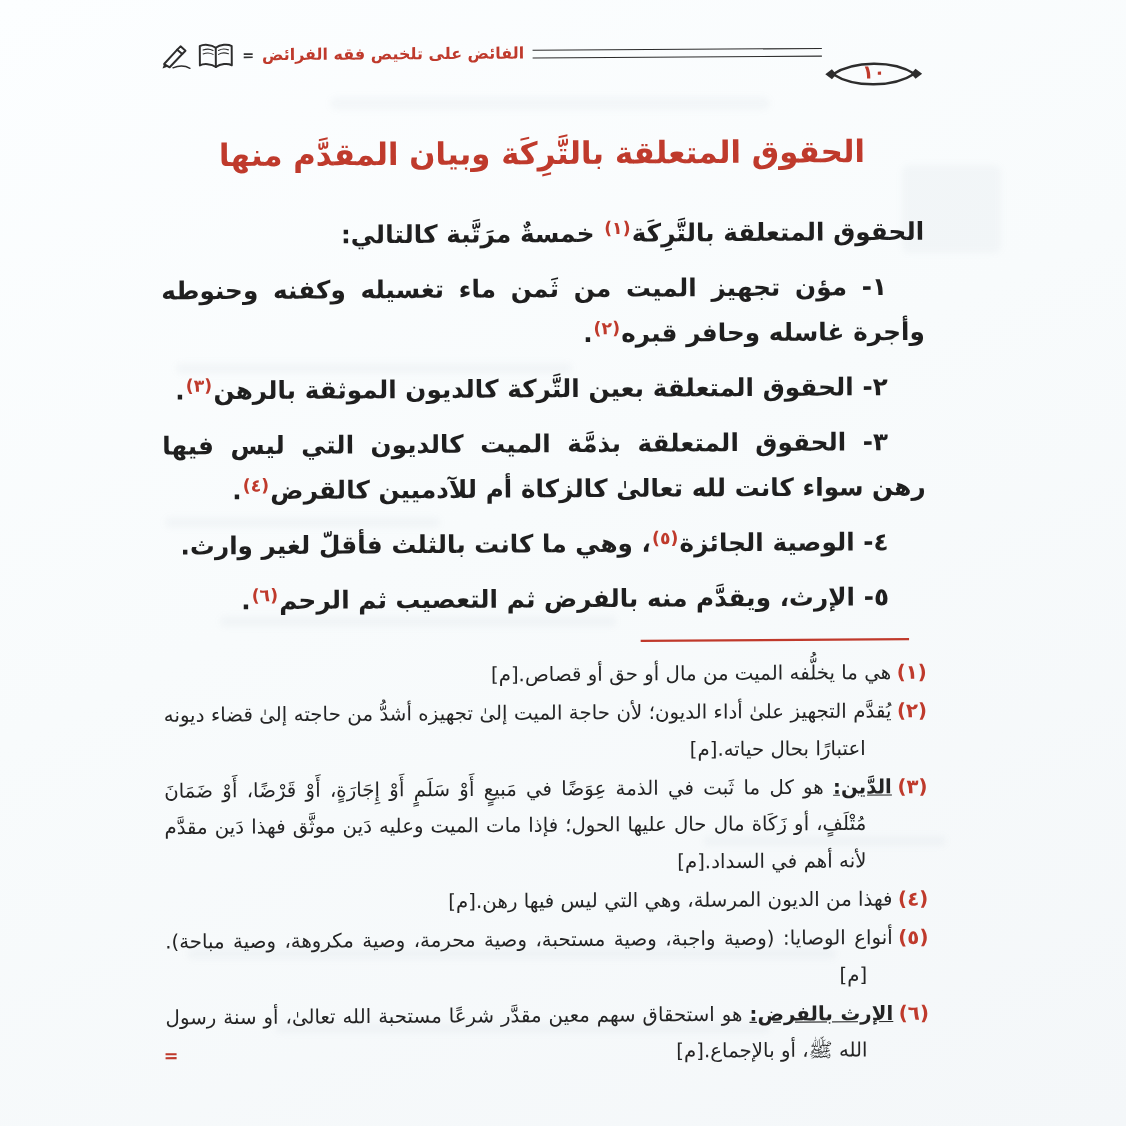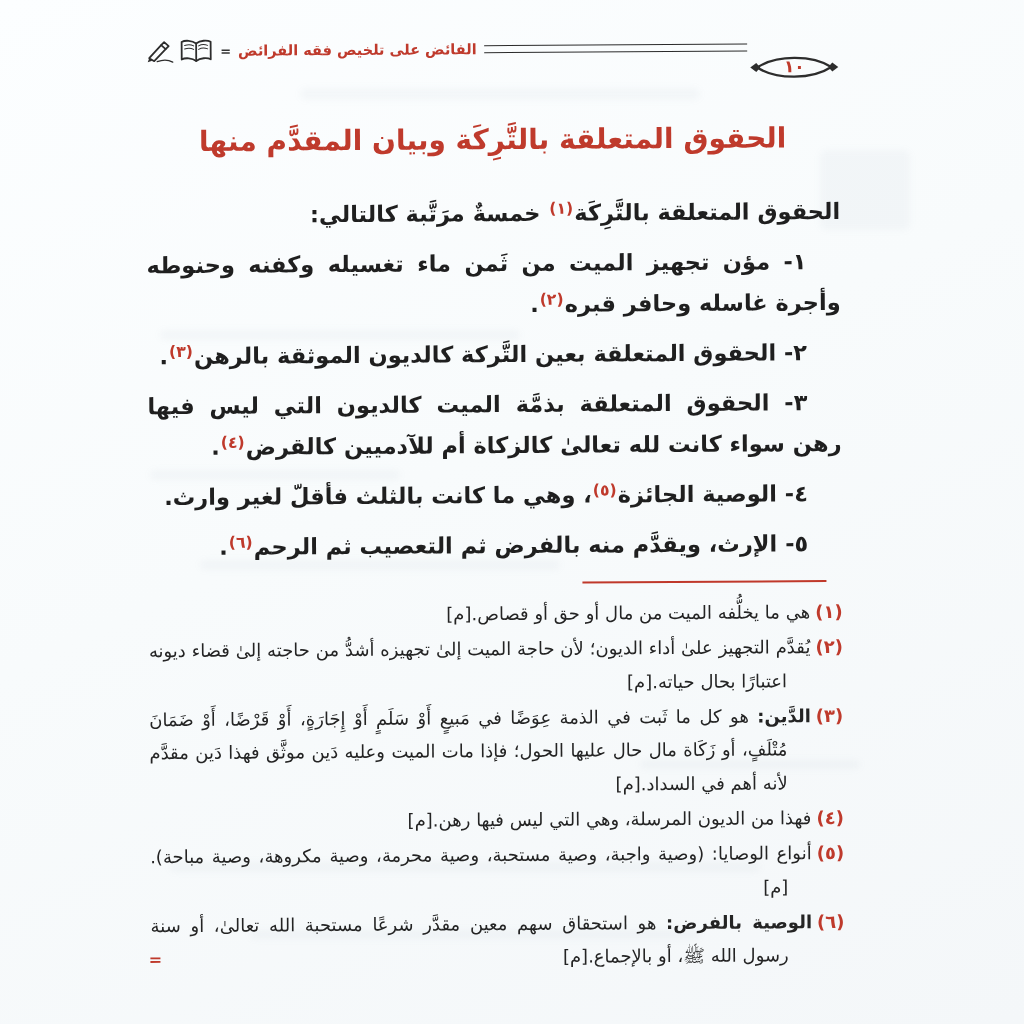--- a/index.html
+++ b/index.html
@@ -42,21 +42,21 @@
   .body{margin-top:34px;font-weight:bold;font-size:22.5px;line-height:1.85;color:#1f1f1f;text-align:justify;}
   .body p{margin:0 0 8px;}
   p.intro{text-indent:0;}
   p.item{text-indent:34px;}
   .mk{color:#bf3a2c;font-size:.70em;vertical-align:7px;font-weight:bold;margin:0 1px;}
   
   .fn-sep{width:244px;border-top:2.6px solid #c0392b;margin:16px 16px 13px 0;}
   .footnotes{font-size:18px;line-height:1.85;color:#242424;text-align:justify;}
   .fn{margin:0 0 2px;padding-right:56px;text-indent:-56px;}
   .fnmk{color:#bf3a2c;font-weight:bold;margin-left:5px;}
-  .fnlead{font-weight:bold;}
+  .fnlead{font-weight:bold;text-decoration:underline;}
   .foot-eq{
     position:absolute;left:146px;top:948px;
     color:#bf3a2c;font-weight:bold;font-size:16px;
   }
   svg .ink{stroke:#2d2d2d;fill:none;stroke-width:1.8;stroke-linejoin:round;stroke-linecap:round;}
 </style>
 </head>
 <body>
 
 <div class="page">
@@ -121,19 +121,19 @@
     </div>
 
     <div class="fn-sep"></div>
 
     <div class="footnotes">
       <p class="fn"><span class="fnmk">(١)</span><span class="fnlead"></span><span>هي ما يخلُّفه الميت من مال أو حق أو قصاص.[م]</span></p>
       <p class="fn"><span class="fnmk">(٢)</span><span class="fnlead"></span><span>يُقدَّم التجهيز علىٰ أداء الديون؛ لأن حاجة الميت إلىٰ تجهيزه أشدُّ من حاجته إلىٰ قضاء ديونه اعتبارًا بحال حياته.[م]</span></p>
       <p class="fn"><span class="fnmk">(٣)</span><span class="fnlead">الدَّين:</span><span> هو كل ما ثَبت في الذمة عِوَضًا في مَبيعٍ أَوْ سَلَمٍ أَوْ إِجَارَةٍ، أَوْ قَرْضًا، أَوْ ضَمَانَ مُتْلَفٍ، أو زَكَاة مال حال عليها الحول؛ فإذا مات الميت وعليه دَين موثَّق فهذا دَين مقدَّم لأنه أهم في السداد.[م]</span></p>
       <p class="fn"><span class="fnmk">(٤)</span><span class="fnlead"></span><span>فهذا من الديون المرسلة، وهي التي ليس فيها رهن.[م]</span></p>
       <p class="fn"><span class="fnmk">(٥)</span><span class="fnlead"></span><span>أنواع الوصايا: (وصية واجبة، وصية مستحبة، وصية محرمة، وصية مكروهة، وصية مباحة).[م]</span></p>
-      <p class="fn"><span class="fnmk">(٦)</span><span class="fnlead">الوصية بالفرض:</span><span> هو استحقاق سهم معين مقدَّر شرعًا مستحبة الله تعالىٰ، أو سنة رسول الله ﷺ، أو بالإجماع.[م]</span></p>
+      <p class="fn"><span class="fnmk">(٦)</span><span class="fnlead">الإرث بالفرض:</span><span> هو استحقاق سهم معين مقدَّر شرعًا مستحبة الله تعالىٰ، أو سنة رسول الله ﷺ، أو بالإجماع.[م]</span></p>
     </div>
 
     <div class="foot-eq">=</div>
 
   </div>
 </div>
 
 </body></html>

